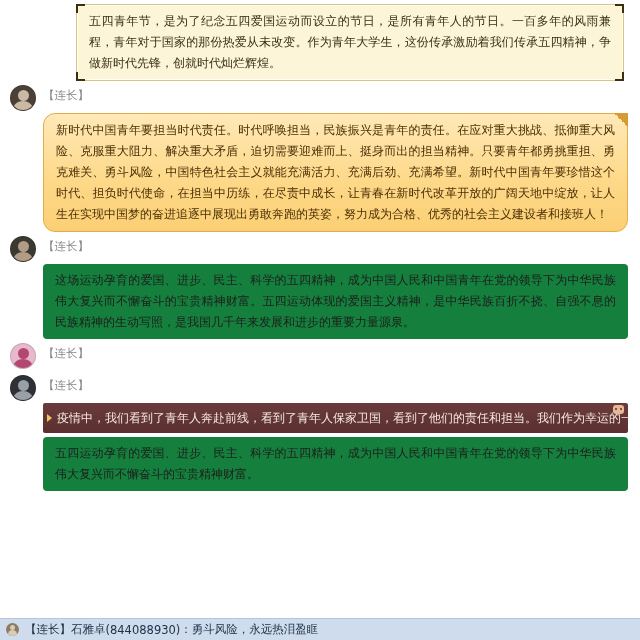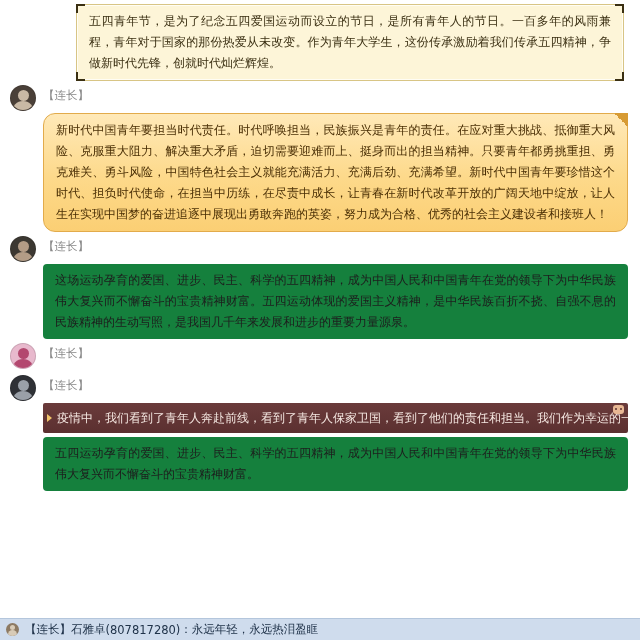--- a/index.html
+++ b/index.html
@@ -222,16 +222,16 @@
         <div class="bubble t-gray"><span>五四运动孕育的爱国、进步、民主、科学的五四精神，成为中国人民和中国青年在党的领导下为中华民族伟大复兴而不懈奋斗的宝贵精神财富。</span></div>
       </div>
     </div>
     <div class="msg"></div>
   </div>
 
 <div id="statusbar">
   <span class="sb-avatar"></span>
   <span>【连长】</span>
   <span>石雅卓</span>
-  <span>(807817280)</span>
+  <span>(844088930)</span>
   <span>：</span>
-  <span>永远年轻，永远热泪盈眶</span>
+  <span>勇斗风险，永远热泪盈眶</span>
 </div>
 
 </body></html>

